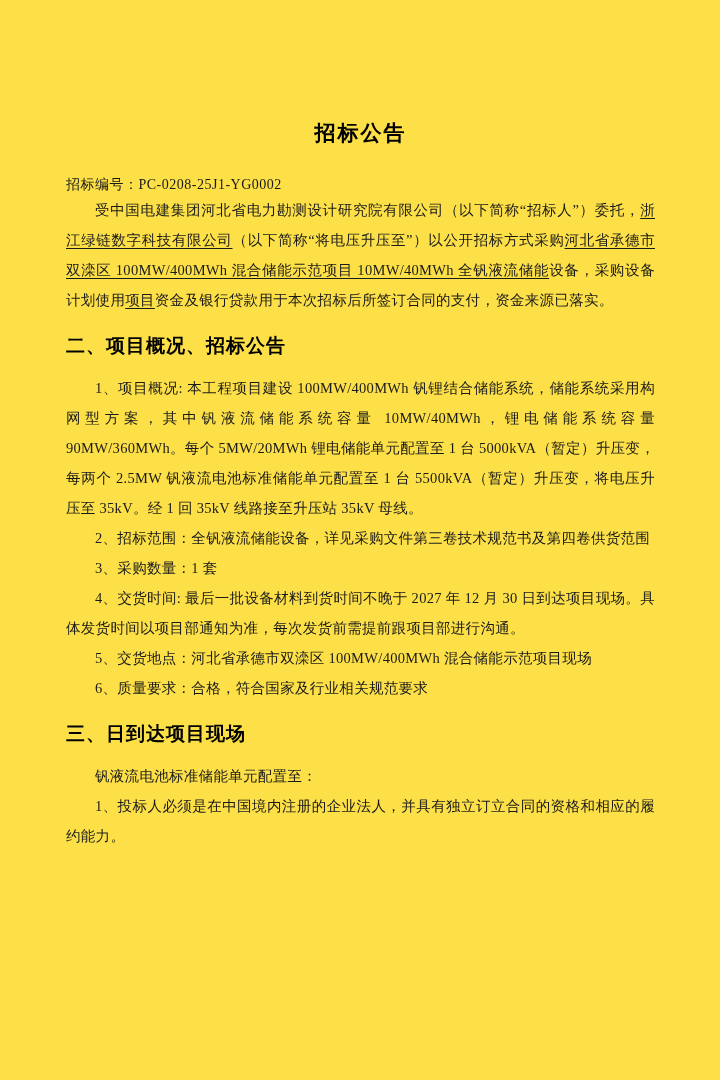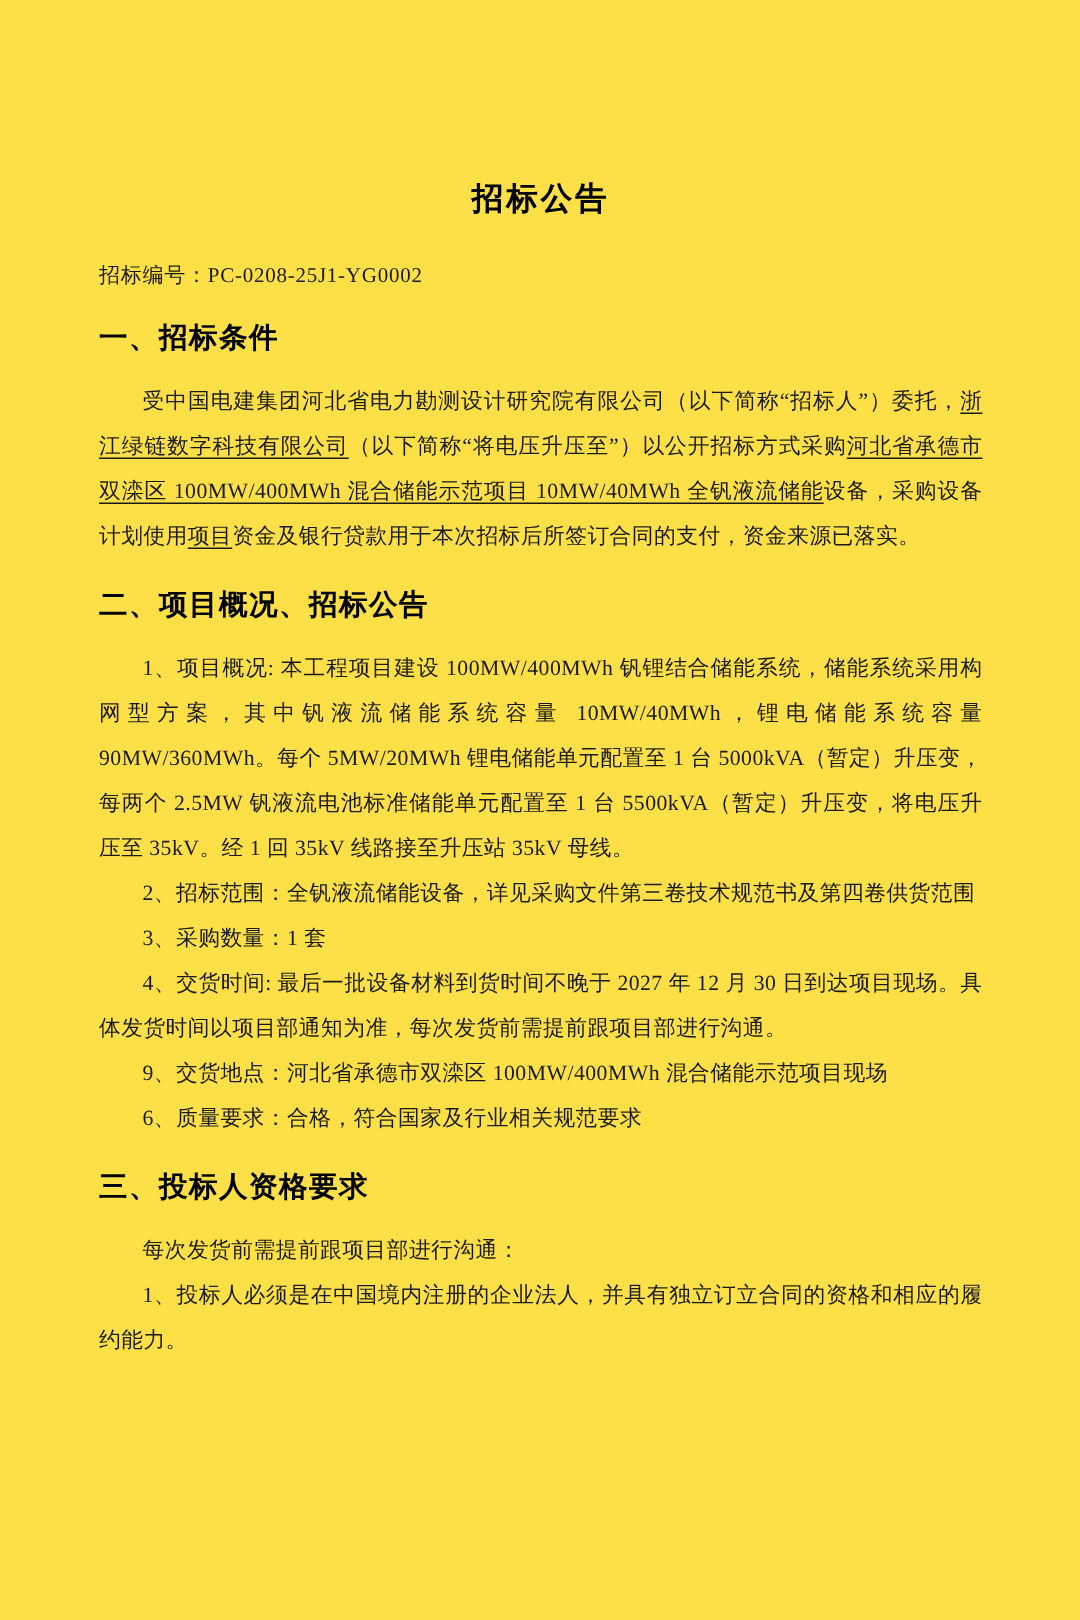--- a/index.html
+++ b/index.html
@@ -62,31 +62,30 @@
 
 <div class="page">
   <h1 class="doc-title">招标公告</h1>
 
   <div class="tender-no">
     <span>招标编号：</span><span>PC-0208-25J1-YG0002</span>
   </div>
 
   <div id="sections">
       <section>
-        <h2 class="sec-heading">一、招标条件</h2>
         <p class="para"><span>受中国电建集团河北省电力勘测设计研究院有限公司（以下简称“招标人”）委托，</span><span class="u">浙江绿链数字科技有限公司</span><span>（以下简称“将电压升压至”）以公开招标方式采购</span><span class="u">河北省承德市双滦区 100MW/400MWh 混合储能示范项目 10MW/40MWh 全钒液流储能</span><span>设备，采购设备计划使用</span><span class="u">项目</span><span>资金及银行贷款用于本次招标后所签订合同的支付，资金来源已落实。</span></p>
       </section>
       <section>
         <h2 class="sec-heading">二、项目概况、招标公告</h2>
         <p class="para"><span>1、项目概况: 本工程项目建设 100MW/400MWh 钒锂结合储能系统，储能系统采用构网型方案，其中钒液流储能系统容量 10MW/40MWh，锂电储能系统容量 90MW/360MWh。每个 5MW/20MWh 锂电储能单元配置至 1 台 5000kVA（暂定）升压变，每两个 2.5MW 钒液流电池标准储能单元配置至 1 台 5500kVA（暂定）升压变，将电压升压至 35kV。经 1 回 35kV 线路接至升压站 35kV 母线。</span></p>
         <p class="para"><span>2、招标范围：全钒液流储能设备，详见采购文件第三卷技术规范书及第四卷供货范围</span></p>
         <p class="para"><span>3、采购数量：1 套</span></p>
         <p class="para"><span>4、交货时间: 最后一批设备材料到货时间不晚于 2027 年 12 月 30 日到达项目现场。具体发货时间以项目部通知为准，每次发货前需提前跟项目部进行沟通。</span></p>
-        <p class="para"><span>9、交货地点：河北省承德市双滦区 100MW/400MWh 混合储能示范项目现场</span></p>
+        <p class="para"><span>5、交货地点：河北省承德市双滦区 100MW/400MWh 混合储能示范项目现场</span></p>
         <p class="para"><span>6、质量要求：合格，符合国家及行业相关规范要求</span></p>
       </section>
       <section>
-        <h2 class="sec-heading">三、投标人资格要求</h2>
-        <p class="para"><span>每次发货前需提前跟项目部进行沟通：</span></p>
+        <h2 class="sec-heading">三、日到达项目现场</h2>
+        <p class="para"><span>钒液流电池标准储能单元配置至：</span></p>
         <p class="para"><span>1、投标人必须是在中国境内注册的企业法人，并具有独立订立合同的资格和相应的履约能力。</span></p>
       </section>
     </div>
 </div>
 
 </body></html>

